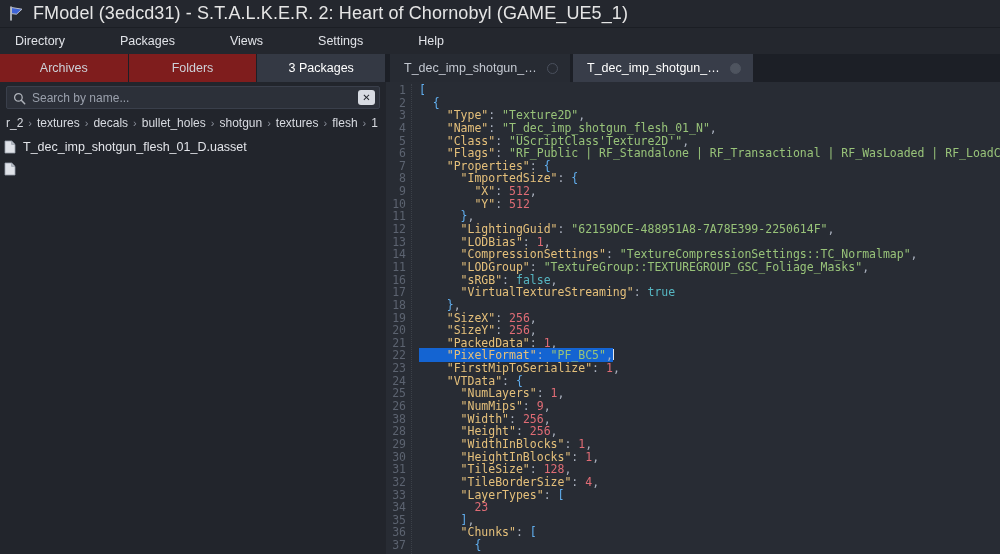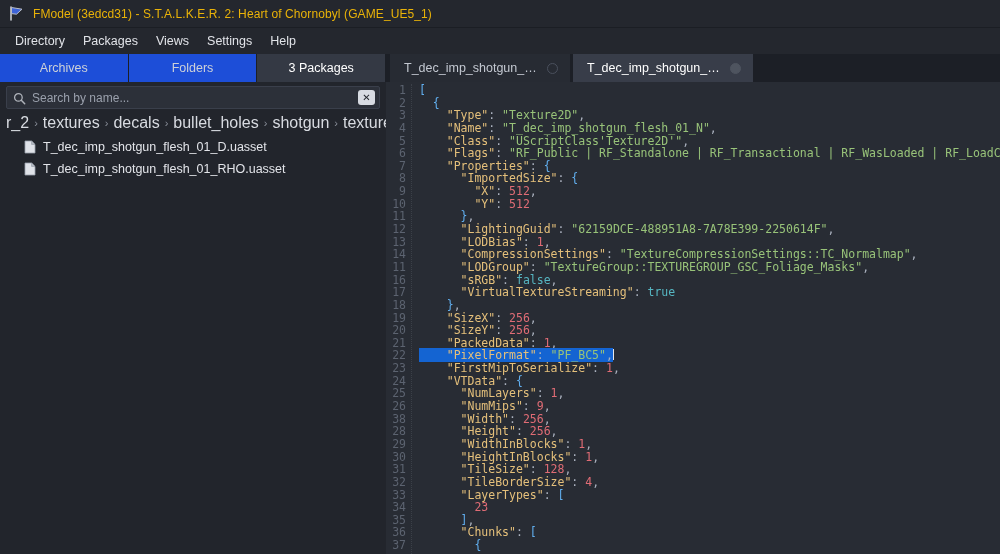--- a/index.html
+++ b/index.html
@@ -14,30 +14,31 @@
   
   .titlebar{
     height:28px; flex:0 0 28px;
     background:#24272e;
     display:flex; align-items:center;
     padding-left:8px;
     border-bottom:1px solid #1b1e24;
   }
   .app-logo{ width:17px; height:17px; flex:0 0 17px; position:relative; margin-right:8px;}
   .title-text{
-    font-size:12px; color:#eab308; letter-spacing:.1px;
+    font-size:18px; color:#e5e5e5; letter-spacing:.1px;
     white-space:nowrap;
   }
 
   
   .menubar{
     height:26px; flex:0 0 26px;
     background:#24272e;
     display:flex; align-items:center;
     padding-left:6px;
+    gap:37px;
   }
   .menu-item{
     font-size:12.5px; color:#e1e3e8;
     padding:3px 9px; border-radius:2px;
     white-space:nowrap; cursor:default;
   }
 
   
   .body-split{ flex:1 1 auto; display:flex; min-height:0; background:#1c1f26; }
 
@@ -49,21 +50,21 @@
     min-height:0;
   }
   .tabstrip{
     height:28px; flex:0 0 28px;
     display:flex; align-items:stretch;
     background:#1c1f26;
   }
   .ltab{
     flex:1 1 0; display:flex; align-items:center; justify-content:center;
     font-size:12.5px; color:#cdd1d8;
-    background:#1d4ed8;
+    background:#7f1d1d;
     border-right:1px solid #1c1f26;
     cursor:default;
   }
   .ltab.active{ background:#343944; color:#ffffff; }
 
   .search-wrap{
     flex:0 0 30px; padding:4px 6px 3px 6px; background:#22252c;
     display:flex; align-items:center;
   }
   .search-box{
@@ -87,27 +88,27 @@
     display:flex; align-items:center; justify-content:center;
     color:#23262d; font-size:10px; line-height:1; cursor:pointer;
     font-family:"Liberation Sans", sans-serif;
   }
 
   .breadcrumb{
     flex:0 0 21px; display:flex; align-items:center;
     padding:0 6px; overflow:hidden; white-space:nowrap;
     background:#22252c;
   }
-  .crumb{ font-size:16px; color:#d8dbe1; }
+  .crumb{ font-size:12px; color:#d8dbe1; }
   .crumb-sep{ font-size:11px; color:#8b909b; margin:0 5px; }
 
   .file-list{ flex:1 1 auto; overflow:hidden; background:#22252c; padding-top:3px; }
   .file-row{
     height:22px; display:flex; align-items:center;
-    padding-left:24px; cursor:default;
+    padding-left:4px; cursor:default;
   }
   .file-row.selected{ background:#1464d2; }
   .file-icon{ flex:0 0 12px; height:14px; margin-right:7px; }
   .file-name{ font-size:12.5px; color:#e2e4e9; white-space:nowrap; }
   .file-row.selected .file-name{ color:#ffffff; }
 
   
   .right-pane{ flex:1 1 auto; display:flex; flex-direction:column; min-width:0; background:#282c34; }
   .editor-tabstrip{
     height:28px; flex:0 0 28px; display:flex; align-items:stretch;
@@ -238,21 +239,20 @@
         </span>
         <span class="file-name">T_dec_imp_shotgun_flesh_01_D.uasset</span>
       </div>
       <div class="file-row">
         <span class="file-icon">
           <svg width="12" height="14" viewBox="0 0 12 14">
             <path d="M1 1 H7.6 L11 4.4 V13 H1 Z" fill="#dfe2e8" stroke="#9ba1ac" stroke-width=".8"></path>
             <path d="M7.6 1 V4.4 H11" fill="#b6bbc4" stroke="#9ba1ac" stroke-width=".8"></path>
           </svg>
         </span>
-        <span class="file-name">T_dec_imp_shotgun_flesh_01_RHO.uasset</span>
       </div>
     </div>
   </div>
 
   <div class="right-pane">
     <div class="editor-tabstrip">
       <div class="etab">
         <span class="etab-label">T_dec_imp_shotgun_flesh...</span>
         <span class="etab-dot"></span>
       </div>

